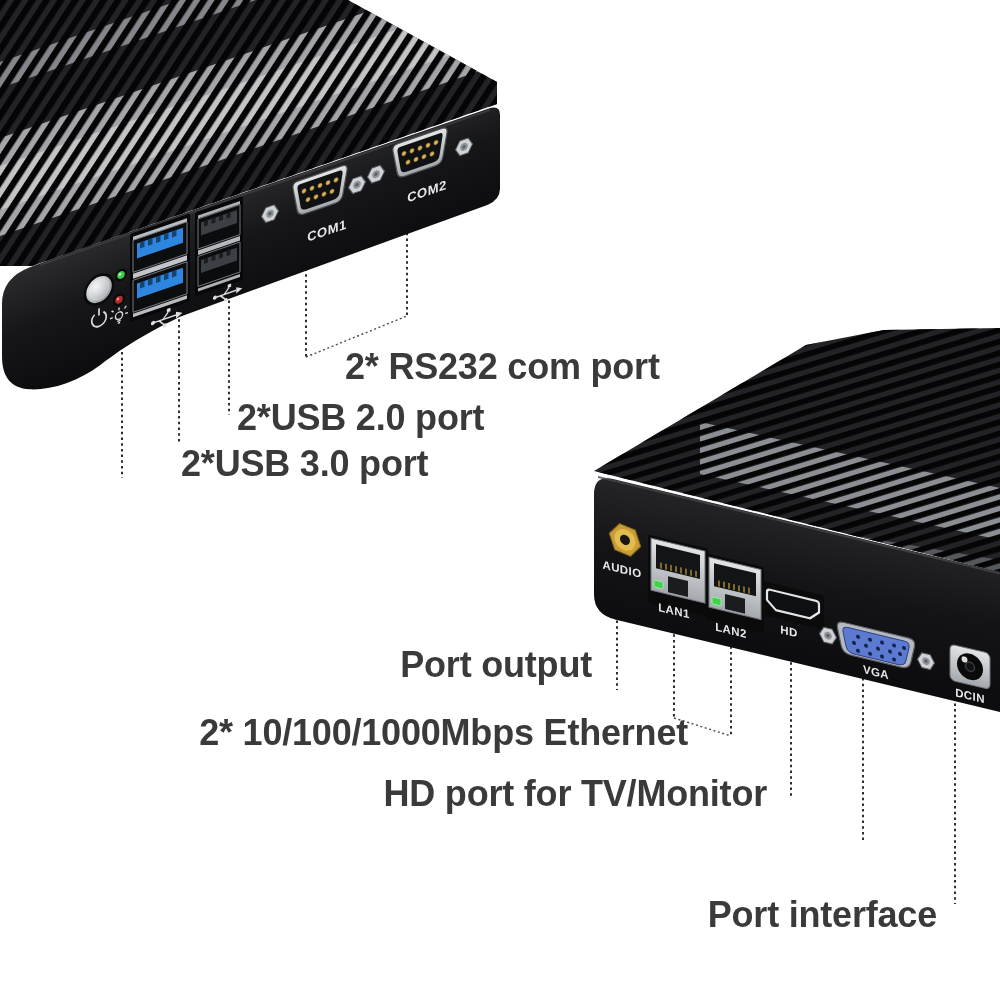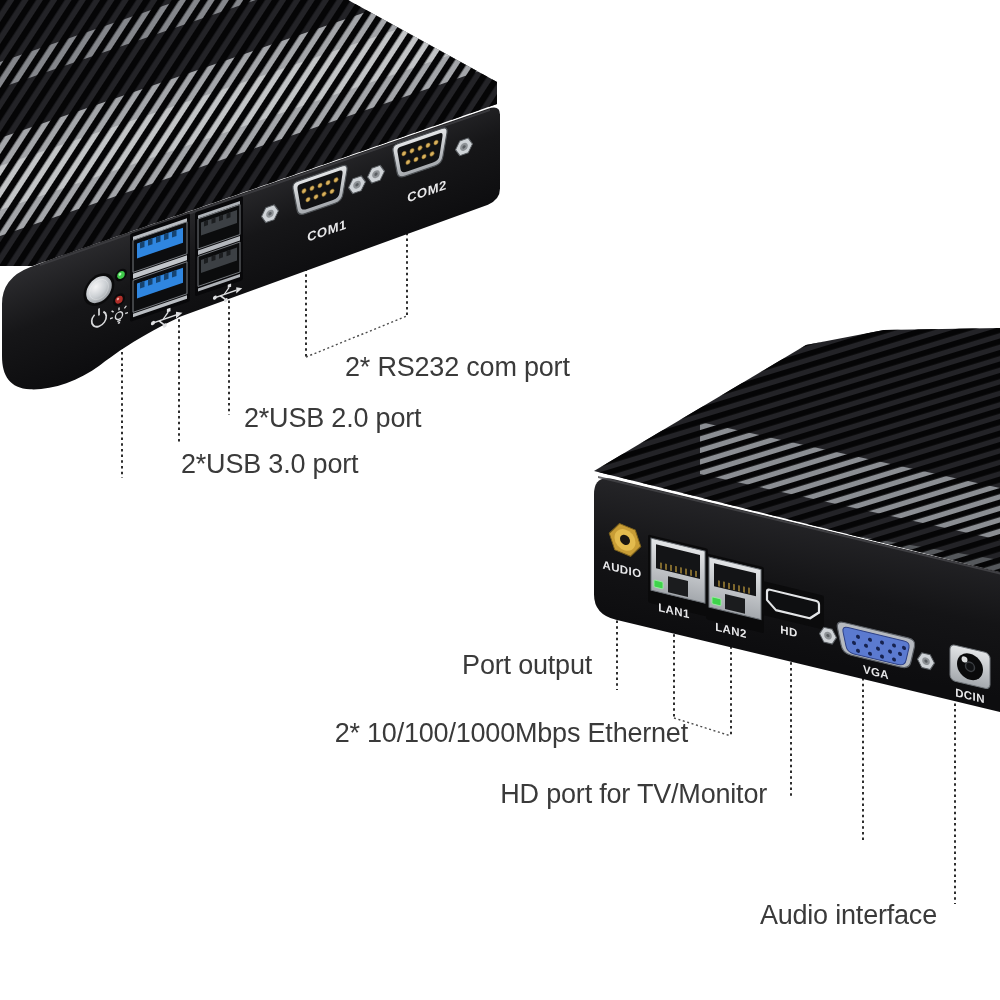--- a/index.html
+++ b/index.html
@@ -1,19 +1,19 @@
 <!DOCTYPE html>
 <html><head>
 <meta charset="utf-8">
 <style>
   html,body{margin:0;padding:0;background:#fff;}
   #stage{position:relative;width:1000px;height:1000px;background:#ffffff;overflow:hidden;
          font-family:"Liberation Sans",sans-serif;}
   #scene{position:absolute;left:0;top:0;}
-  .ann{position:absolute;font-weight:400;font-size:27px;line-height:28px;color:#3a3a3a;
+  .ann{position:absolute;font-weight:700;font-size:36px;line-height:28px;color:#3a3a3a;
        white-space:nowrap;letter-spacing:-0.2px;}
   .svg-label{font-family:"Liberation Sans",sans-serif;font-weight:700;fill:#e8e8ea;}
 </style>
 </head>
 <body>
 
 <div id="stage">
 
 <svg id="scene" width="1000" height="1000" viewBox="0 0 1000 1000">
   <defs>
@@ -290,20 +290,20 @@
         <circle cx="378" cy="102" r="13" fill="#0a0a0b"></circle>
         <circle cx="378" cy="102" r="4.5" fill="#101113" stroke="#3a3d41" stroke-width="1.5"></circle>
         <circle cx="372.5" cy="96" r="3" fill="#f2f3f4" opacity="0.9"></circle>
       </g>
       <text class="svg-label" x="378" y="135" font-size="11.5" text-anchor="middle" letter-spacing="0.4">DCIN</text>
     </g>
   </g>
 </svg>
 
 <div class="ann" style="left:345px;top:353px">2* RS232 com port</div>
-<div class="ann" style="left:244px;top:404px">2*USB 2.0 port</div>
+<div class="ann" style="left:237px;top:404px">2*USB 2.0 port</div>
 <div class="ann" style="left:181px;top:450px">2*USB 3.0 port</div>
 <div class="ann" style="right:408px;top:651px">Port output</div>
 <div class="ann" style="right:312px;top:719px">2* 10/100/1000Mbps Ethernet</div>
 <div class="ann" style="right:233px;top:780px">HD port for TV/Monitor</div>
-<div class="ann" style="right:63px;top:901px">Audio interface</div>
+<div class="ann" style="right:63px;top:901px">Port interface</div>
 
 </div>
 
 </body></html>

